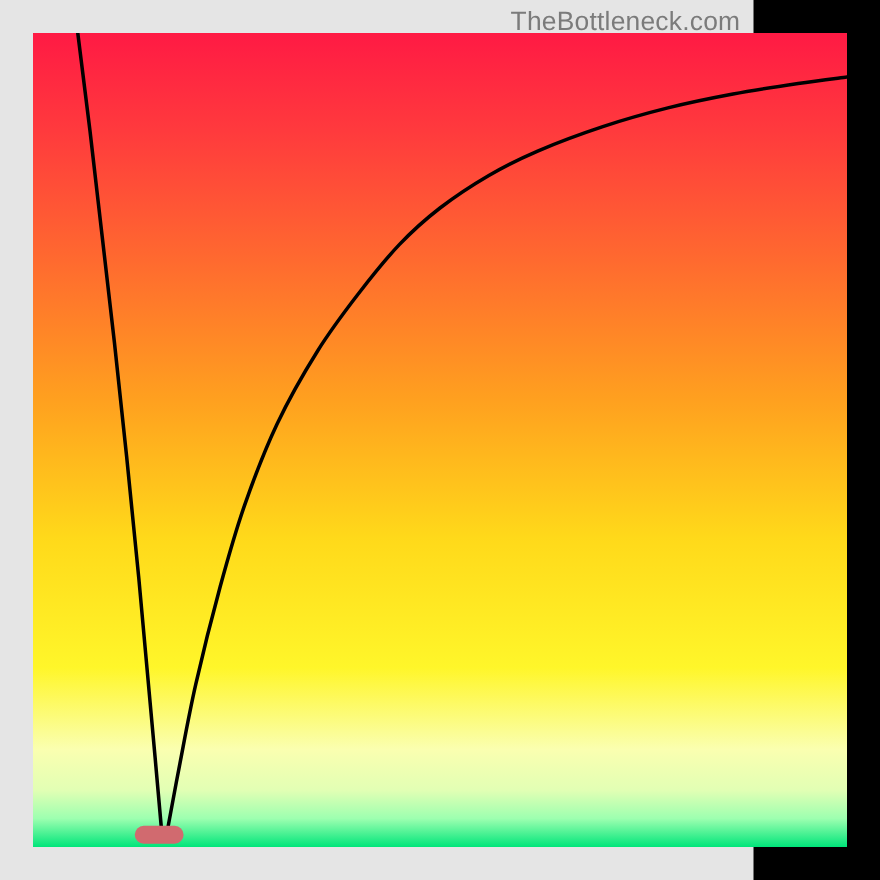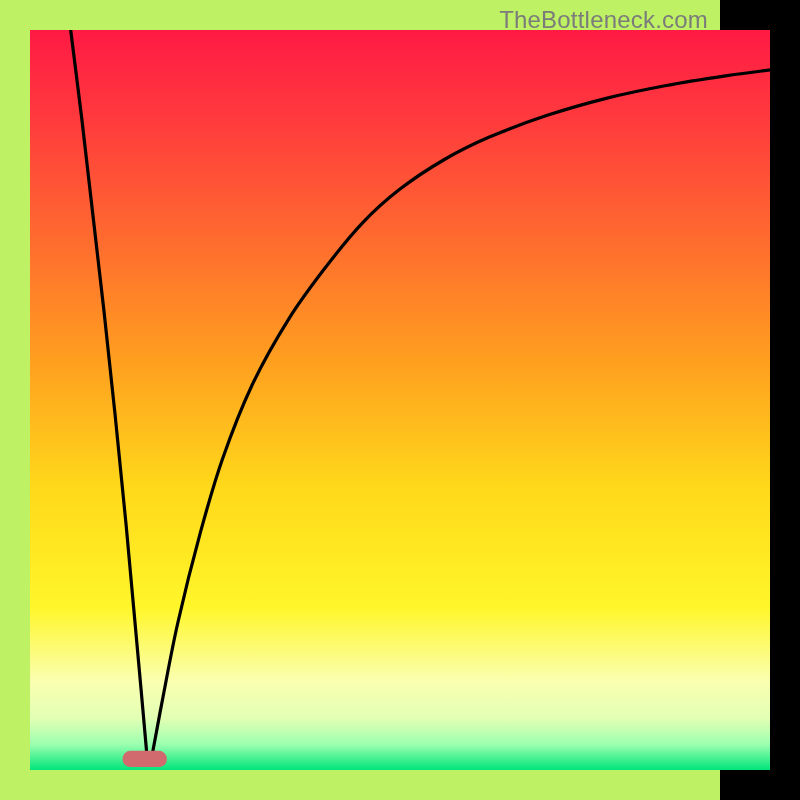--- a/index.html
+++ b/index.html
@@ -8,22 +8,21 @@
     width: 800px;
     height: 800px;
     overflow: hidden;
     background: #000;
     font-family: Arial, Helvetica, sans-serif;
   }
   .frame {
     position: relative;
     width: 685px;
     height: 800px;
-    background: #bef264;
-    padding-left: 35px;
+    background: #e5e5e5;
   }
   .plot-area {
     position: absolute;
     left: 30px;
     top: 30px;
     width: 740px;
     height: 740px;
     overflow: hidden;
   }
   .watermark {

